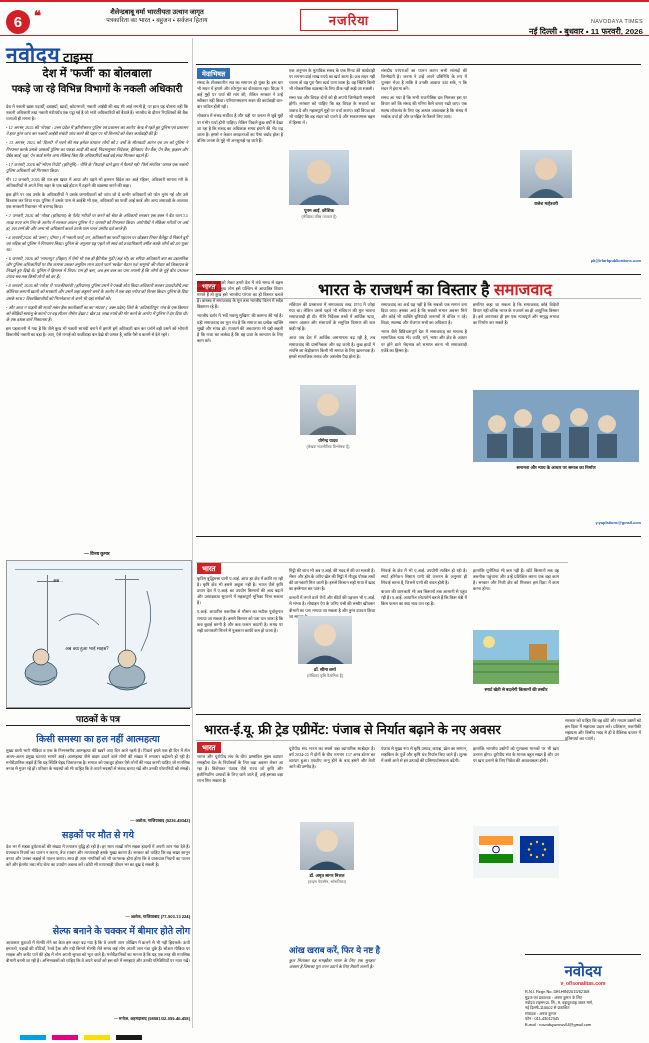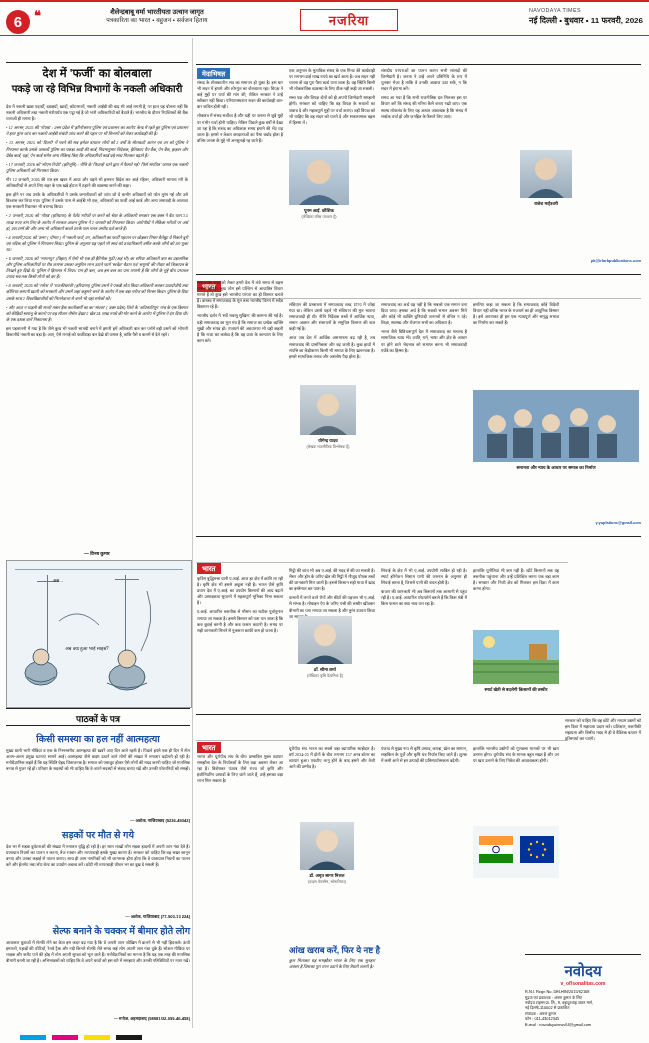--- a/index.html
+++ b/index.html
@@ -16,21 +16,21 @@
   
   .masthead{position:absolute;left:0;top:6px;width:649px;height:30px;}
   .pagenum{position:absolute;left:6px;top:4px;width:24px;height:24px;border-radius:50%;
     background:#d12026;color:#fff;font-weight:bold;font-size:15px;text-align:center;line-height:24px;}
   .mh-quote{position:absolute;left:34px;top:2px;font-size:13px;color:#d12026;font-weight:bold;}
   .mh-tagline{position:absolute;left:52px;top:2px;width:210px;text-align:center;font-size:6.2px;line-height:8px;color:#222;}
   .mh-tagline b{display:block;font-size:6.6px;}
   .naz-box{position:absolute;left:300px;top:3px;width:96px;height:20px;border:1.4px solid #d12026;
     display:flex;align-items:center;justify-content:center;background:#fff;}
   .naz-box span{color:#d12026;font-weight:bold;font-size:13px;letter-spacing:1px;}
-  .mh-right{position:absolute;right:6px;top:1px;text-align:left;font-size:7px;color:#111;}
+  .mh-right{position:absolute;right:6px;top:12px;text-align:right;font-size:7px;color:#111;}
   .mh-right .l1{font-size:5.4px;color:#444;letter-spacing:.4px;}
   .mh-right .l2{font-size:8px;font-weight:bold;margin-top:1px;}
 
   
   .col{position:absolute;}
   .just{text-align:justify;font-size:4.15px;line-height:6.1px;color:#1a1a1a;
     font-family:"Liberation Serif", serif;}
   .just p{margin:0 0 3px 0;}
   .ital p{font-style:italic;}
   .vrule{position:absolute;width:1px;background:#c9c9c9;}
@@ -95,20 +95,23 @@
       <span>नजरिया</span>
     </div>
     <div class="mh-right">
       <div class="l1">NAVODAYA TIMES</div>
       <div class="l2">नई दिल्ली • बुधवार • 11 फरवरी, 2026</div>
     </div>
   </div>
 
   <div class="vrule" style="left:192px;top:38px;height:990px"></div>
 
+  <div class="nav-title">
+    <span class="t1">नवोदय</span><span class="t2">टाइम्स</span>
+  </div>
   <div class="hrule" style="left:6px;top:62px;width:182px"></div>
 
   <div class="lead-head">
     <div class="h1">देश में 'फर्जी' का बोलबाला</div>
     <div class="h2">पकड़े जा रहे विभिन्न विभागों के नकली अधिकारी</div>
   </div>
 
   <div class="col just" id="left-body" style="left:6px;top:104px;width:182px;height:448px;">
       <p>देश में नकली खाद्य पदार्थों, दवाइयों, खादों, कोटरसलों, नकली आईडी की बाढ़ सी आई लगती है, पर हाल यह बोलता नहीं कि नकली अधिकारी तथा नकली मंत्रीपर्यंत्र एक पट्ठा गई है जो भारी अधिकारियों को बैठाते हैं। भारतीय के दौरान रिपब्लिकों की बैंक चलाओं ही लगता है।</p>
       <p style="font-style: italic;">• 12 अगस्त, 2025 की 'नोएडा' : उत्तर प्रदेश में 'हरिनीकरण पुलिस एवं प्रशासन का आरोप' केन्द्र में रहते हुए पुलिस एवं प्रशासन ने हाल तुरंत जांच कर नकली आईडी संबंधी जांच करने की पहल पर भी विभागों को लेकर कार्यवाही की है।</p>
@@ -196,20 +199,24 @@
         <circle cx="26" cy="19" r="11" fill="#e8cfb4"></circle>
         <path d="M8 48 q18 -18 36 0" fill="#3f5c75"></path>
       </svg>
   </div>
   <div class="cap" style="left:513px;top:200px;width:66px">राजेश माहेश्वरी</div>
   <div style="position:absolute;left:565px;top:258px;width:76px;text-align:right;font-size:3.9px;color:#1b4fa0;font-weight:bold">pk@irlarbpublications.com</div>
 
   <div class="hrule" style="left:196px;top:274px;width:445px"></div>
 
   <div class="badge" style="left:197px;top:281px;font-size:7px">भारत</div>
+  <div class="sh" style="left:318px;top:278px;font-size:16px">
+    <span>भारत के राजधर्म का विस्तार है</span>
+    <span style="color:#d12026">समाजवाद</span>
+  </div>
   <div class="hrule-thin" style="left:196px;top:298px;width:445px"></div>
 
   <div class="col just" id="soc-c1" style="left:197px;top:280px;width:86px;height:252px">
       <p>समाजवाद शब्द को लेकर हमारे देश में लंबे समय से बहस चलती रही है। कुछ लोग इसे पश्चिम से आयातित विचार मानते हैं तो कुछ इसे भारतीय परंपरा का ही विस्तार बताते हैं। वास्तव में समाजवाद के मूल तत्व भारतीय चिंतन में सदैव विद्यमान रहे हैं।</p>
       <p>भारतीय दर्शन में 'सर्वे भवन्तु सुखिनः' की कामना की गई है। यही समाजवाद का मूल मंत्र है कि समाज का प्रत्येक व्यक्ति सुखी और संपन्न हो। राजधर्म की अवधारणा भी यही कहती है कि राजा का कर्तव्य है कि वह प्रजा के कल्याण के लिए काम करे।</p>
     </div>
   <div class="col just" id="soc-c2" style="left:289px;top:302px;width:86px;height:230px">
       <p>संविधान की प्रस्तावना में समाजवाद शब्द 1976 में जोड़ा गया था। लेकिन उससे पहले भी संविधान की मूल भावना समाजवादी ही थी। नीति निर्देशक तत्वों में आर्थिक न्याय, समान अवसर और संसाधनों के समुचित वितरण की बात कही गई है।</p>
       <p>आज जब देश में आर्थिक असमानता बढ़ रही है, तब समाजवाद की प्रासंगिकता और बढ़ जाती है। कुछ हाथों में संपत्ति का केंद्रीकरण किसी भी समाज के लिए खतरनाक है। इससे सामाजिक तनाव और असंतोष पैदा होता है।</p>
     </div>
@@ -291,20 +298,21 @@
       <circle cx="16" cy="12" r="6" fill="#f6e08a"></circle>
       <path d="M0 34 L86 34" stroke="#4b7d42"></path>
         <path d="M0 42 L86 42" stroke="#4b7d42"></path>
       <rect x="56" y="14" width="18" height="16" fill="#c2893f"></rect>
     </svg>
   </div>
   <div class="cap" style="left:473px;top:686px;width:86px">स्मार्ट खेती से बदलेगी किसानों की तस्वीर</div>
 
   <div class="hrule" style="left:196px;top:714px;width:445px"></div>
 
+  <div class="sh" style="left:204px;top:720px;font-size:13px">भारत-ई.यू. फ्री ट्रेड एग्रीमेंट: पंजाब से निर्यात बढ़ाने के नए अवसर</div>
   <div class="hrule-thin" style="left:196px;top:740px;width:372px"></div>
   <div class="badge" style="left:197px;top:742px;font-size:7px">भारत</div>
 
   <div class="col just" id="eu-c1" style="left:197px;top:754px;width:86px;height:186px">
       <p>भारत और यूरोपीय संघ के बीच प्रस्तावित मुक्त व्यापार समझौता देश के निर्यातकों के लिए बड़ा अवसर लेकर आ रहा है। विशेषकर पंजाब जैसे राज्य जो कृषि और इंजीनियरिंग उत्पादों के लिए जाने जाते हैं, उन्हें इसका बड़ा लाभ मिल सकता है।</p>
     </div>
   <div class="col just" id="eu-c2" style="left:289px;top:746px;width:86px;height:194px">
       <p>यूरोपीय संघ भारत का सबसे बड़ा व्यापारिक साझेदार है। वर्ष 2024-25 में दोनों के बीच लगभग 137 अरब डॉलर का व्यापार हुआ। एफटीए लागू होने के बाद इसमें और तेजी आने की उम्मीद है।</p>
     </div>
   <div class="col just" id="eu-c3" style="left:381px;top:746px;width:86px;height:194px">

